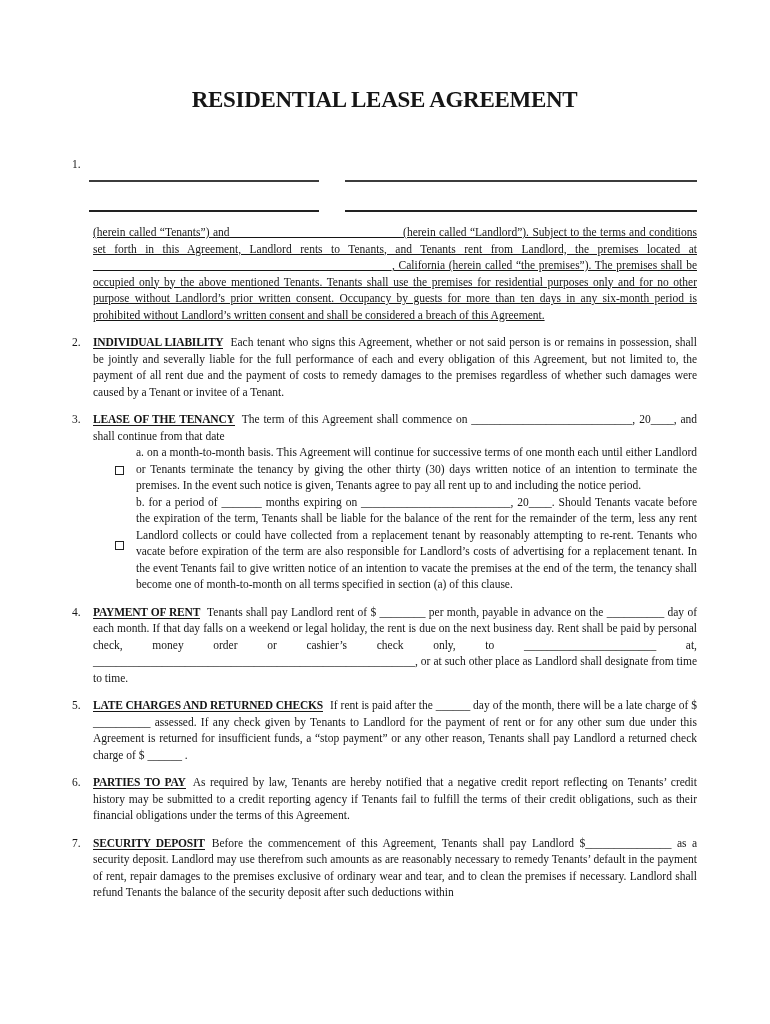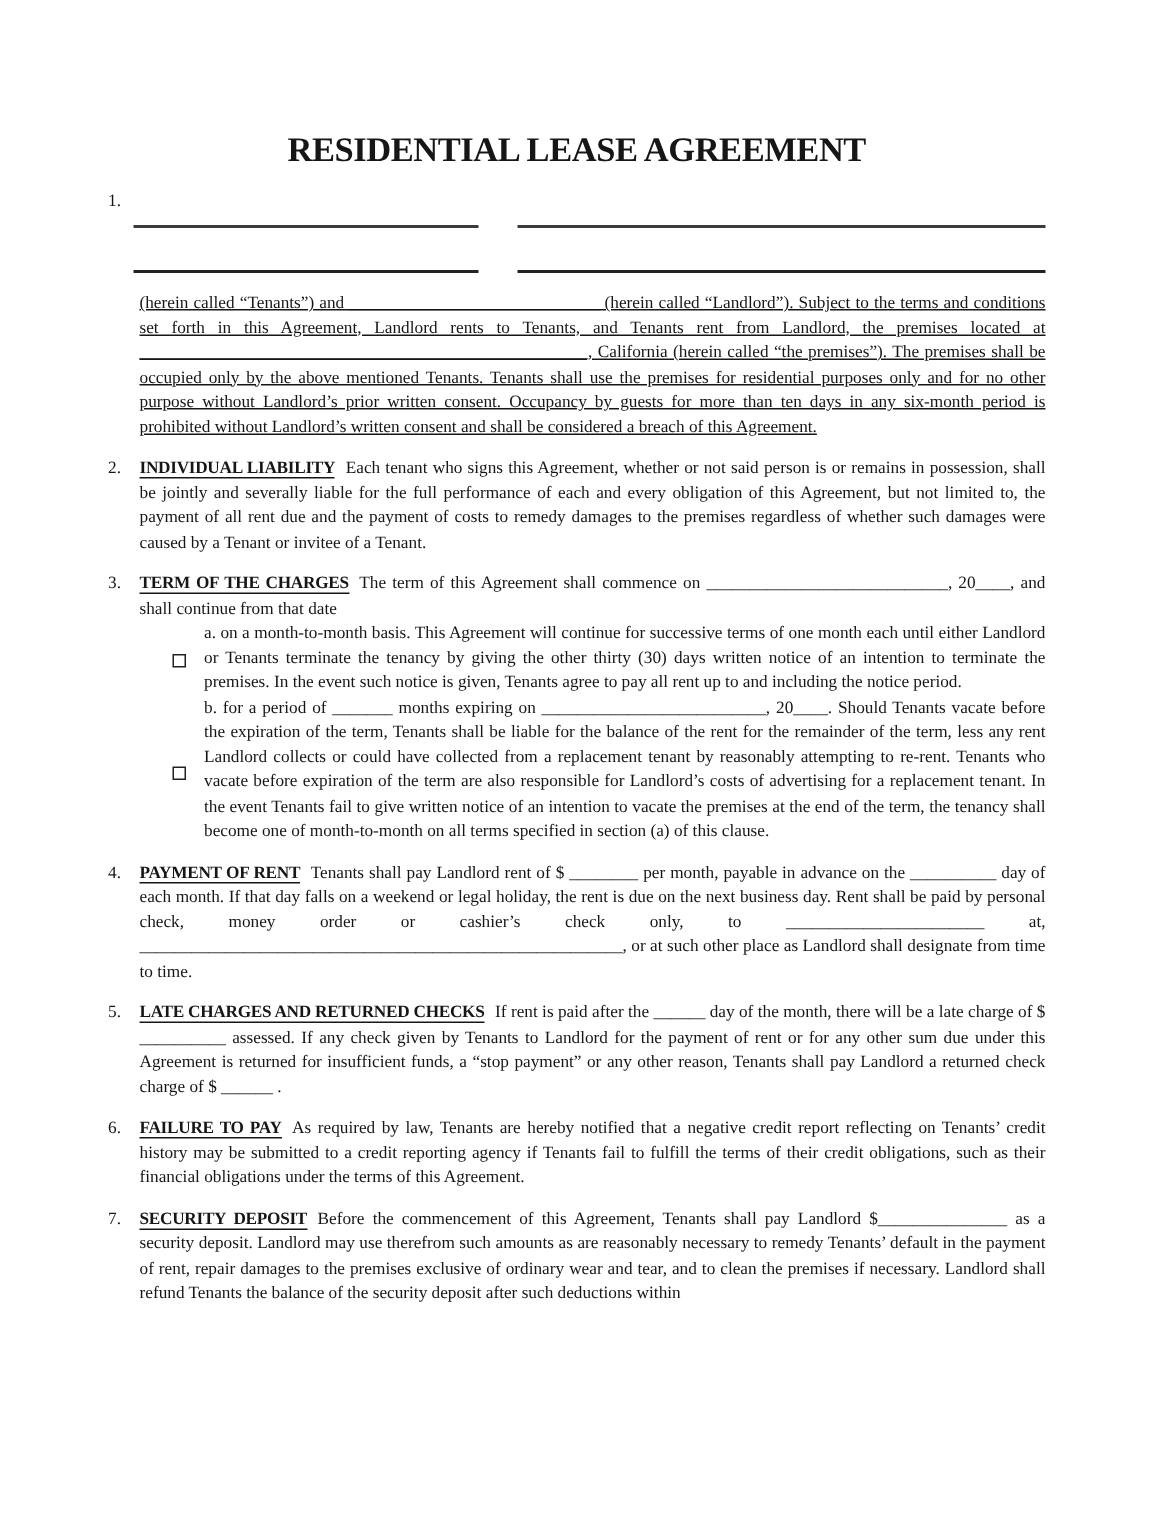--- a/index.html
+++ b/index.html
@@ -13,21 +13,21 @@
     font-family: "Liberation Serif", "DejaVu Serif", serif;
     color: #161616;
     overflow: hidden;
   }
   .doc-title {
     text-align: center;
     font-size: 23px;
     font-weight: bold;
     letter-spacing: -0.3px;
     line-height: 24px;
-    margin: 0 0 14px 0;
+    margin: 0 0 44px 0;
   }
   .sec {
     display: flex;
     margin-bottom: 11px;
     font-size: 11.5px;
     line-height: 16.5px;
   }
   .num {
     width: 21px;
     flex: none;
@@ -107,21 +107,21 @@
   <div class="sec">
     <span class="num">2.</span>
     <div class="sbody">
       <p class="para"><span class="heading">INDIVIDUAL LIABILITY</span><span>Each tenant who signs this Agreement, whether or not said person is or remains in possession, shall be jointly and severally liable for the full performance of each and every obligation of this Agreement, but not limited to, the payment of all rent due and the payment of costs to remedy damages to the premises regardless of whether such damages were caused by a Tenant or invitee of a Tenant.</span></p>
     </div>
   </div>
 
   <div class="sec">
     <span class="num">3.</span>
     <div class="sbody">
-      <p class="para"><span class="heading">TERM OF THE CHARGES</span><span>The term of this Agreement shall commence on ____________________________, 20____, and shall continue from that date</span></p>
+      <p class="para"><span class="heading">LEASE OF THE TENANCY</span><span>The term of this Agreement shall commence on ____________________________, 20____, and shall continue from that date</span></p>
       <div class="opt">
         <span class="cb"></span>
         <p class="opt-text">a.  on a month-to-month basis.  This Agreement will continue for successive terms of one month each until either Landlord or Tenants terminate the tenancy by giving the other thirty (30) days written notice of an intention to terminate the premises.  In the event such notice is given, Tenants agree to pay all rent up to and including the notice period.</p>
       </div>
       <div class="opt">
         <span class="cb"></span>
         <p class="opt-text">b.  for a period of _______ months expiring on __________________________, 20____.  Should Tenants vacate before the expiration of the term, Tenants shall be liable for the balance of the rent for the remainder of the term, less any rent Landlord collects or could have collected from a replacement tenant by reasonably attempting to re-rent.  Tenants who vacate before expiration of the term are also responsible for Landlord’s costs of advertising for a replacement tenant.  In the event Tenants fail to give written notice of an intention to vacate the premises at the end of the term, the tenancy shall become one of month-to-month on all terms specified in section (a) of this clause.</p>
       </div>
     </div>
   </div>
@@ -136,21 +136,21 @@
   <div class="sec">
     <span class="num">5.</span>
     <div class="sbody">
       <p class="para"><span class="heading">LATE CHARGES AND RETURNED CHECKS</span><span>If rent is paid after the ______ day of the month, there will be a late charge of $ __________ assessed.  If any check given by Tenants to Landlord for the payment of rent or for any other sum due under this Agreement is returned for insufficient funds, a “stop payment” or any other reason, Tenants shall pay Landlord a returned check charge of $ ______ .</span></p>
     </div>
   </div>
 
   <div class="sec">
     <span class="num">6.</span>
     <div class="sbody">
-      <p class="para"><span class="heading">FAILURE TO PAY</span><span>As required by law, Tenants are hereby notified that a negative credit report reflecting on Tenants’ credit history may be submitted to a credit reporting agency if Tenants fail to fulfill the terms of their credit obligations, such as their financial obligations under the terms of this Agreement.</span></p>
+      <p class="para"><span class="heading">PARTIES TO PAY</span><span>As required by law, Tenants are hereby notified that a negative credit report reflecting on Tenants’ credit history may be submitted to a credit reporting agency if Tenants fail to fulfill the terms of their credit obligations, such as their financial obligations under the terms of this Agreement.</span></p>
     </div>
   </div>
 
   <div class="sec">
     <span class="num">7.</span>
     <div class="sbody">
       <p class="para"><span class="heading">SECURITY DEPOSIT</span><span>Before the commencement of this Agreement, Tenants shall pay Landlord $_______________ as a security deposit.  Landlord may use therefrom such amounts as are reasonably necessary to remedy Tenants’ default in the payment of rent, repair damages to the premises exclusive of ordinary wear and tear, and to clean the premises if necessary.  Landlord shall refund Tenants the balance of the security deposit after such deductions within</span></p>
     </div>
   </div>
 

